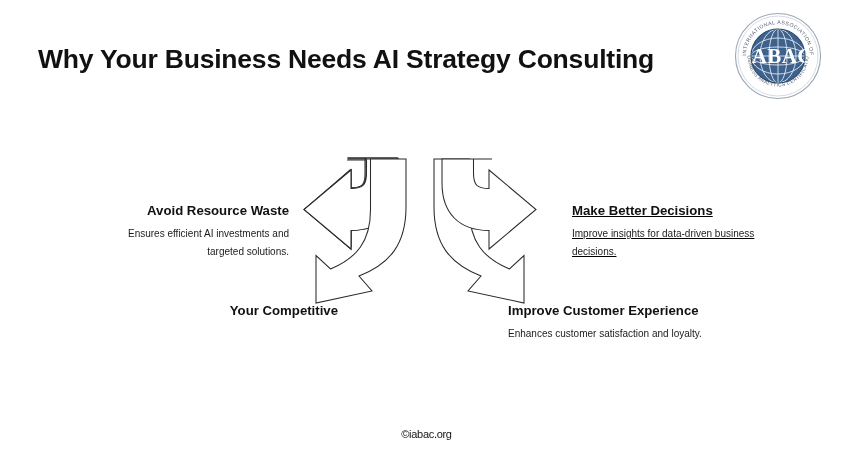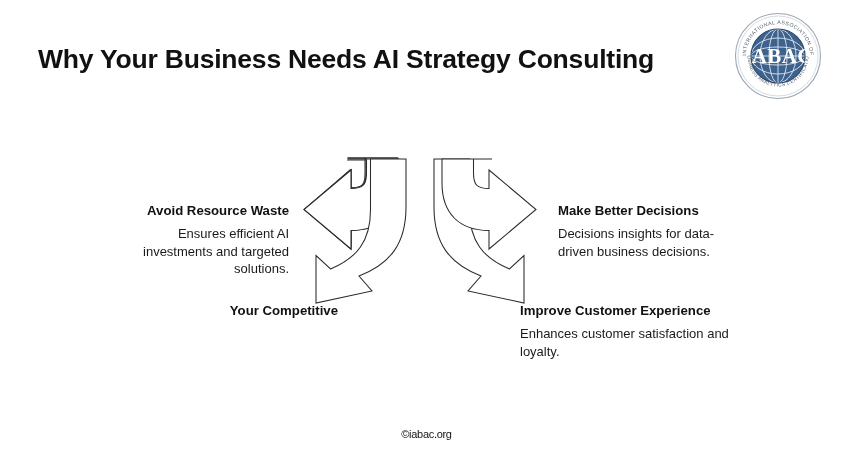--- a/index.html
+++ b/index.html
@@ -57,42 +57,42 @@
   
   .callout { position: absolute; }
   .callout .c-head {
     font-size: 13.2px;
     font-weight: bold;
     color: #111111;
     line-height: 17px;
     white-space: nowrap;
   }
   .callout .c-body {
-    font-size: 13px;
+    font-size: 10px;
     font-weight: normal;
     color: #1b1b1b;
     line-height: 17.5px;
     margin-top: 6px;
   }
 
   .callout-left   { text-align: right; }
   .callout-right  { text-align: left; }
 
   
   #callout-avoid-resource-waste {
     left: 109px; top: 202px; width: 180px;
   }
   #callout-make-better-decisions {
-    left: 558px; top: 202px; width: 190px;
+    left: 572px; top: 202px; width: 190px; text-decoration: underline;
   }
   #callout-stay-competitive {
     left: 168px; top: 302px; width: 170px;
   }
   #callout-improve-customer-experience {
-    left: 508px; top: 302px; width: 210px; margin-left: 12px;
+    left: 508px; top: 302px; width: 210px;
   }
 
   
   .footer {
     position: absolute;
     left: 0;
     top: 428px;
     width: 855px;
     text-align: center;
     font-size: 11px;
@@ -298,21 +298,21 @@
   </svg>
 </div>
 
 <div class="callout callout-left" id="callout-avoid-resource-waste">
   <div class="c-head">Avoid Resource Waste</div>
   <div class="c-body">Ensures efficient AI investments and targeted solutions.</div>
 </div>
 
 <div class="callout callout-right" id="callout-make-better-decisions">
   <div class="c-head">Make Better Decisions</div>
-  <div class="c-body">Decisions insights for data-driven business decisions.</div>
+  <div class="c-body">Improve insights for data-driven business decisions.</div>
 </div>
 
 <div class="callout callout-left" id="callout-stay-competitive">
   <div class="c-head">Your Competitive</div>
 </div>
 
 <div class="callout callout-right" id="callout-improve-customer-experience">
   <div class="c-head">Improve Customer Experience</div>
   <div class="c-body">Enhances customer satisfaction and loyalty.</div>
 </div>

